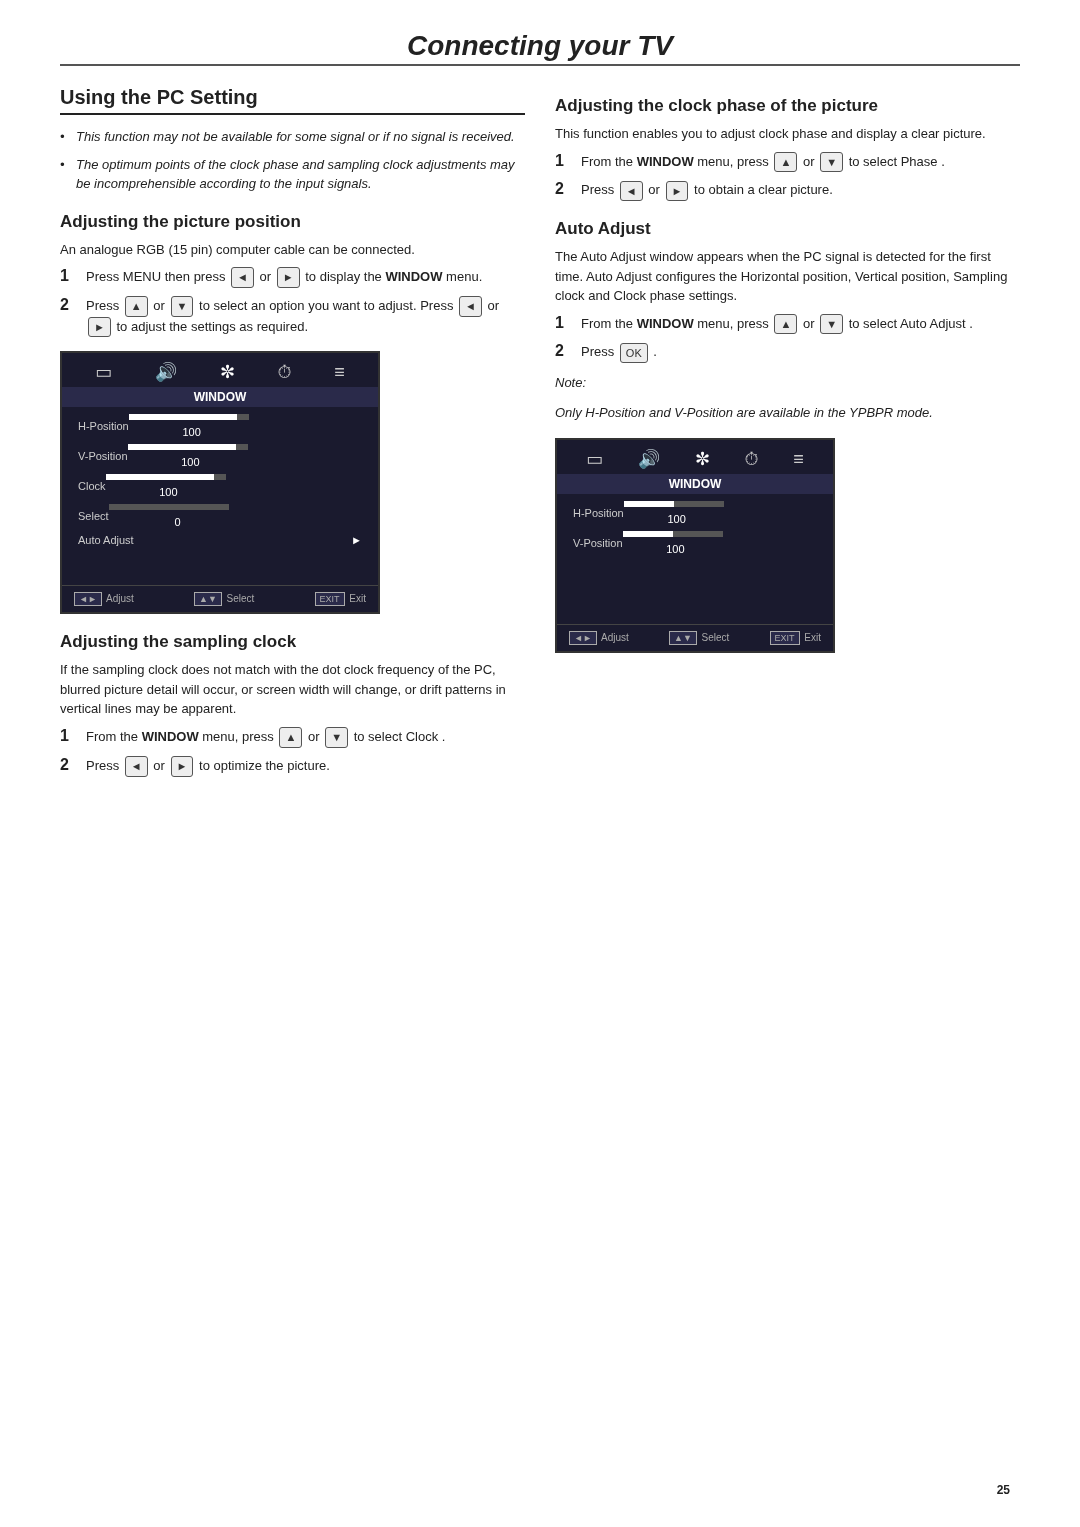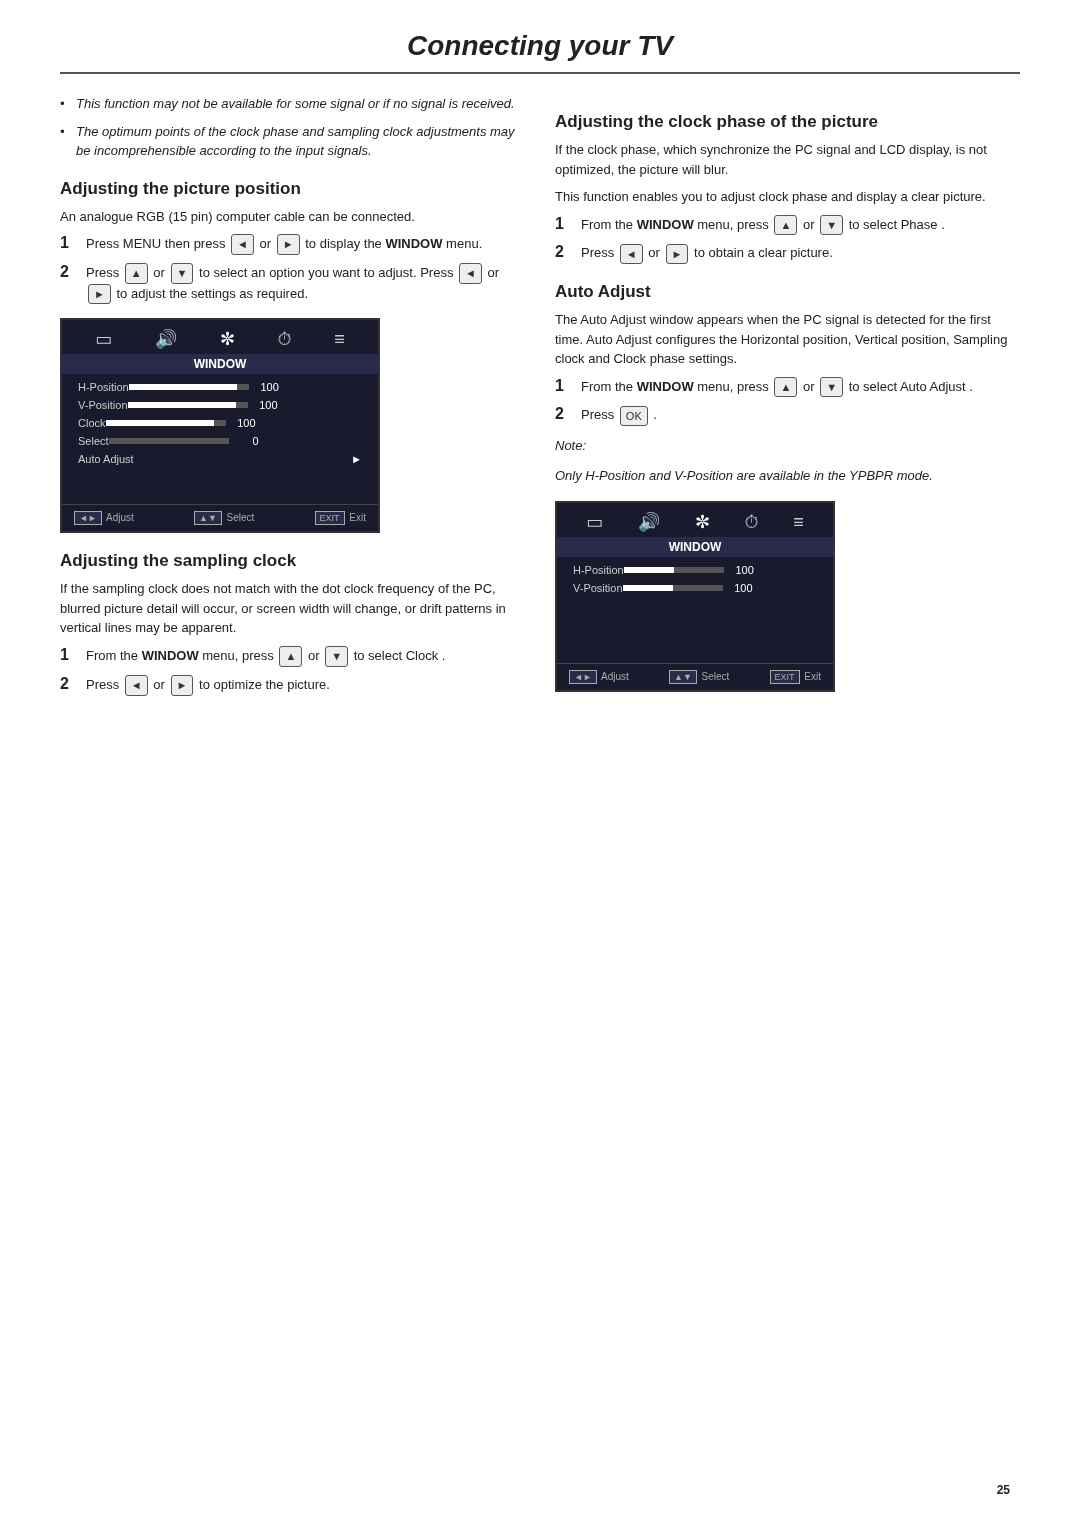--- a/index.html
+++ b/index.html
@@ -9,21 +9,21 @@
       background: #ffffff;
       font-family: Arial, Helvetica, sans-serif;
       font-size: 14px;
       color: #222;
       position: relative;
     }
 
     
     .page-header {
       text-align: center;
-      padding: 30px 0 10px 0;
+      padding: 30px 0 2px 0;
       border-bottom: 2px solid #555;
       margin: 0 60px 0 60px;
       position: relative;
     }
     .page-header h1 {
       font-size: 28px;
       font-style: italic;
       font-weight: bold;
       color: #222;
     }
@@ -36,21 +36,21 @@
       gap: 30px;
     }
 
     .left-col {
       flex: 1;
       padding-top: 20px;
     }
 
     .right-col {
       flex: 1;
-      padding-top: 20px;
+      padding-top: 12px;
     }
 
     
     .section-title {
       font-size: 20px;
       font-weight: bold;
       border-bottom: 2px solid #222;
       padding-bottom: 4px;
       margin-bottom: 12px;
     }
@@ -160,20 +160,21 @@
       padding: 3px 16px;
     }
     .tv-menu-row .label {
       color: #ccc;
       font-size: 11px;
     }
     .tv-menu-row .bar-container {
       display: flex;
       align-items: center;
       gap: 6px;
+      flex-direction: column;
     }
     .tv-bar {
       width: 120px;
       height: 6px;
       background: #555;
       position: relative;
     }
     .tv-bar-fill {
       height: 100%;
       background: #fff;
@@ -261,20 +262,21 @@
   <div class="page-header">
     <h1>Connecting your TV</h1>
   </div>
 
 </div>
 
 <div class="main-content">
 
   <div class="left-col">
 
+    <div class="section-title">Using the PC Setting</div>
 
     <ul class="bullet-list">
       <li>This function may not be available for some signal or if no signal is received.</li>
       <li>The optimum points of the clock phase and sampling clock adjustments may be incomprehensible according to the input signals.</li>
     </ul>
 
     <div class="subsection-title">Adjusting the picture position</div>
     <p class="body-text">An analogue RGB (15 pin) computer cable can be connected.</p>
 
     <div class="step">
@@ -353,21 +355,20 @@
     <div class="step">
       <span class="step-num">2</span>
       <span class="step-text">Press <span class="btn-inline">◄</span> or <span class="btn-inline">►</span> to optimize the picture.</span>
     </div>
 
   </div>
 
   <div class="right-col">
 
     <div class="subsection-title">Adjusting the clock phase of the picture</div>
-    <p class="body-text">If the clock phase, which synchronize the PC signal and LCD display, is not optimized, the picture will blur.</p>
     <p class="body-text">This function enables you to adjust clock phase and display a clear picture.</p>
 
     <div class="step">
       <span class="step-num">1</span>
       <span class="step-text">From the <strong>WINDOW</strong> menu, press <span class="btn-inline">▲</span> or <span class="btn-inline">▼</span> to  select Phase .</span>
     </div>
     <div class="step">
       <span class="step-num">2</span>
       <span class="step-text">Press <span class="btn-inline">◄</span> or <span class="btn-inline">►</span> to obtain a clear picture.</span>
     </div>

